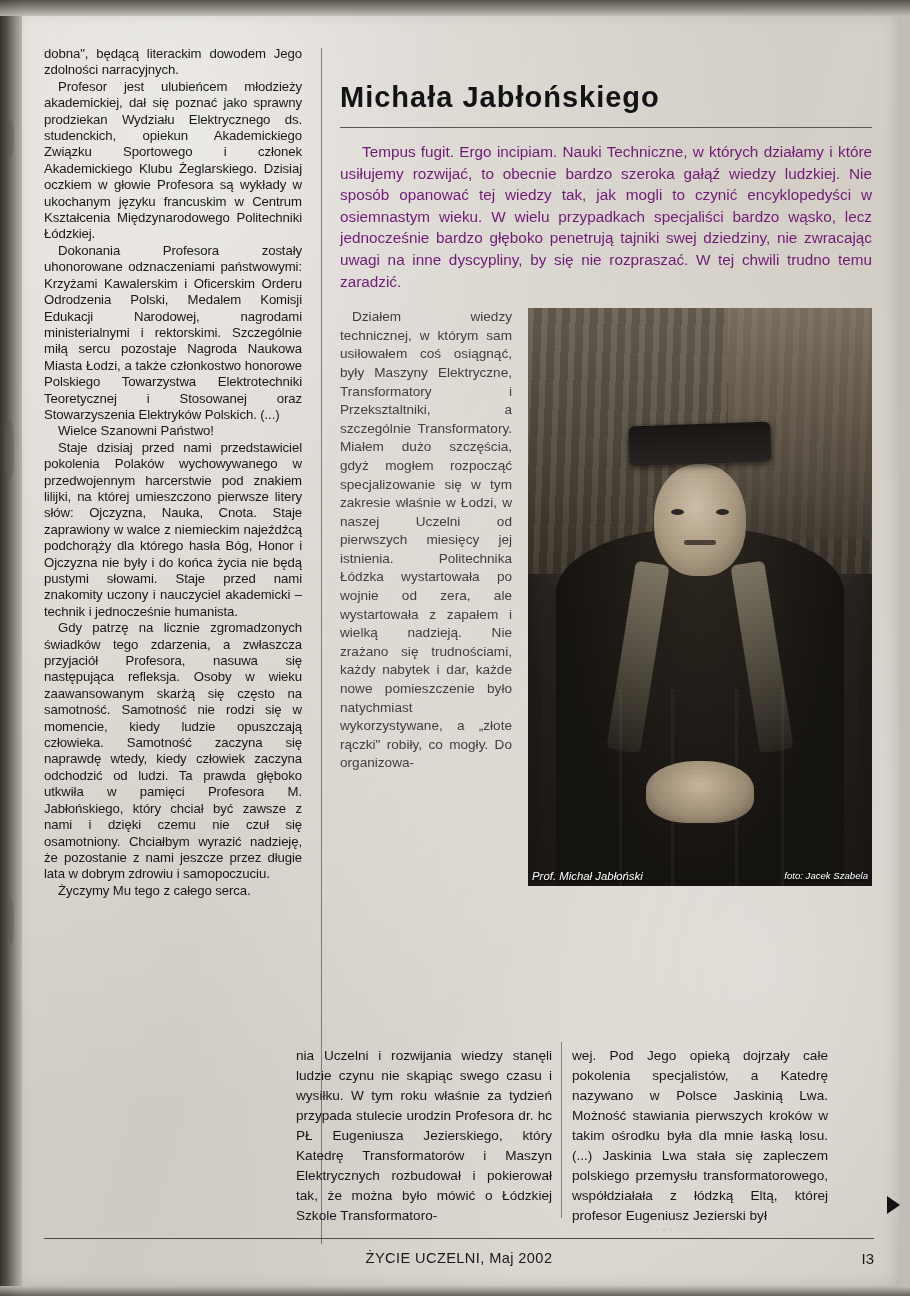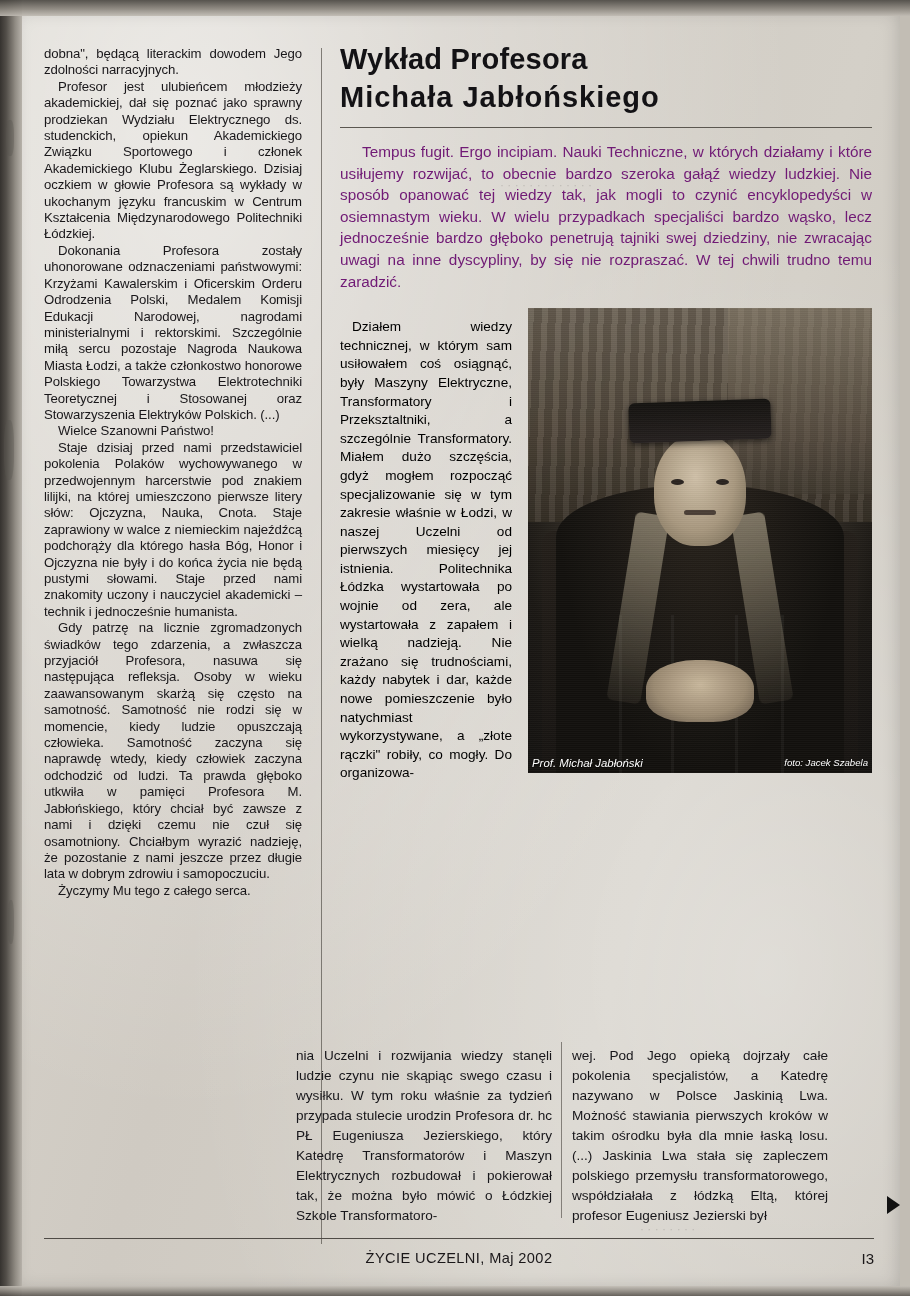--- a/index.html
+++ b/index.html
@@ -134,34 +134,34 @@
 
   
   .mid {
     position: relative;
     margin-top: 14px;
     width: 532px;
     height: 614px;
   }
   .mid-text {
     position: absolute;
-    left: 0; top: 12px;
+    left: 0; top: 2px;
     width: 172px;
     font-size: 13.6px;
     line-height: 18.6px;
     text-align: justify;
-    color: #000000;
+    color: #404040;
   }
   .mid-text p { margin: 0; text-indent: 12px; }
 
   .photo-wrap {
     position: absolute;
     right: 0; top: 2px;
     width: 344px;
-    height: 465px;
+    height: 578px;
   }
   .photo {
     position: absolute;
     inset: 0;
     background:
       radial-gradient(ellipse at 50% 22%, #6a6154 0%, #3a342c 45%, #1b1814 78%, #141210 100%);
     overflow: hidden;
   }
   
   .drape {
@@ -379,21 +379,21 @@
         <p>Profesor jest ulubieńcem młodzieży akademickiej, dał się poznać jako sprawny prodziekan Wydziału Elektrycznego ds. studenckich, opiekun Akademickiego Związku Sportowego i członek Akademickiego Klubu Żeglarskiego. Dzisiaj oczkiem w głowie Profesora są wykłady w ukochanym języku francuskim w Centrum Kształcenia Międzynarodowego Politechniki Łódzkiej.</p>
         <p>Dokonania Profesora zostały uhonorowane odznaczeniami państwowymi: Krzyżami Kawalerskim i Oficerskim Orderu Odrodzenia Polski, Medalem Komisji Edukacji Narodowej, nagrodami ministerialnymi i rektorskimi. Szczególnie miłą sercu pozostaje Nagroda Naukowa Miasta Łodzi, a także członkostwo honorowe Polskiego Towarzystwa Elektrotechniki Teoretycznej i Stosowanej oraz Stowarzyszenia Elektryków Polskich. (...)</p>
         <p>Wielce Szanowni Państwo!</p>
         <p>Staje dzisiaj przed nami przedstawiciel pokolenia Polaków wychowywanego w przedwojennym harcerstwie pod znakiem lilijki, na której umieszczono pierwsze litery słów: Ojczyzna, Nauka, Cnota. Staje zaprawiony w walce z niemieckim najeźdźcą podchorąży dla którego hasła Bóg, Honor i Ojczyzna nie były i do końca życia nie będą pustymi słowami. Staje przed nami znakomity uczony i nauczyciel akademicki – technik i jednocześnie humanista.</p>
         <p>Gdy patrzę na licznie zgromadzonych świadków tego zdarzenia, a zwłaszcza przyjaciół Profesora, nasuwa się następująca refleksja. Osoby w wieku zaawansowanym skarżą się często na samotność. Samotność nie rodzi się w momencie, kiedy ludzie opuszczają człowieka. Samotność zaczyna się naprawdę wtedy, kiedy człowiek zaczyna odchodzić od ludzi. Ta prawda głęboko utkwiła w pamięci Profesora M. Jabłońskiego, który chciał być zawsze z nami i dzięki czemu nie czuł się osamotniony. Chciałbym wyrazić nadzieję, że pozostanie z nami jeszcze przez długie lata w dobrym zdrowiu i samopoczuciu.</p>
         <p>Życzymy Mu tego z całego serca.</p>
       </div>
 
       <div class="col-right">
         <h1 class="headline">
-          <span>Wykład Profesora</span><br>
+          <br>
           <span class="line2">Michała Jabłońskiego</span>
         </h1>
         <div class="hr"></div>
         <p class="lead">Tempus fugit. Ergo incipiam. Nauki Techniczne, w których działamy i które usiłujemy rozwijać, to obecnie bardzo szeroka gałąź wiedzy ludzkiej. Nie sposób opanować tej wiedzy tak, jak mogli to czynić encyklopedyści w osiemnastym wieku. W wielu przypadkach specjaliści bardzo wąsko, lecz jednocześnie bardzo głęboko penetrują tajniki swej dziedziny, nie zwracając uwagi na inne dyscypliny, by się nie rozpraszać. W tej chwili trudno temu zaradzić.</p>
 
         <div class="mid">
           <div class="mid-text">
             <p>Działem wiedzy technicznej, w którym sam usiłowałem coś osiągnąć, były Maszyny Elektryczne, Transformatory i Przeksztaltniki, a szczególnie Transformatory. Miałem dużo szczęścia, gdyż mogłem rozpocząć specjalizowanie się w tym zakresie właśnie w Łodzi, w naszej Uczelni od pierwszych miesięcy jej istnienia. Politechnika Łódzka wystartowała po wojnie od zera, ale wystartowała z zapałem i wielką nadzieją. Nie zrażano się trudnościami, każdy nabytek i dar, każde nowe pomieszczenie było natychmiast wykorzystywane, a „złote rączki" robiły, co mogły. Do organizowa-</p>
           </div>
 

